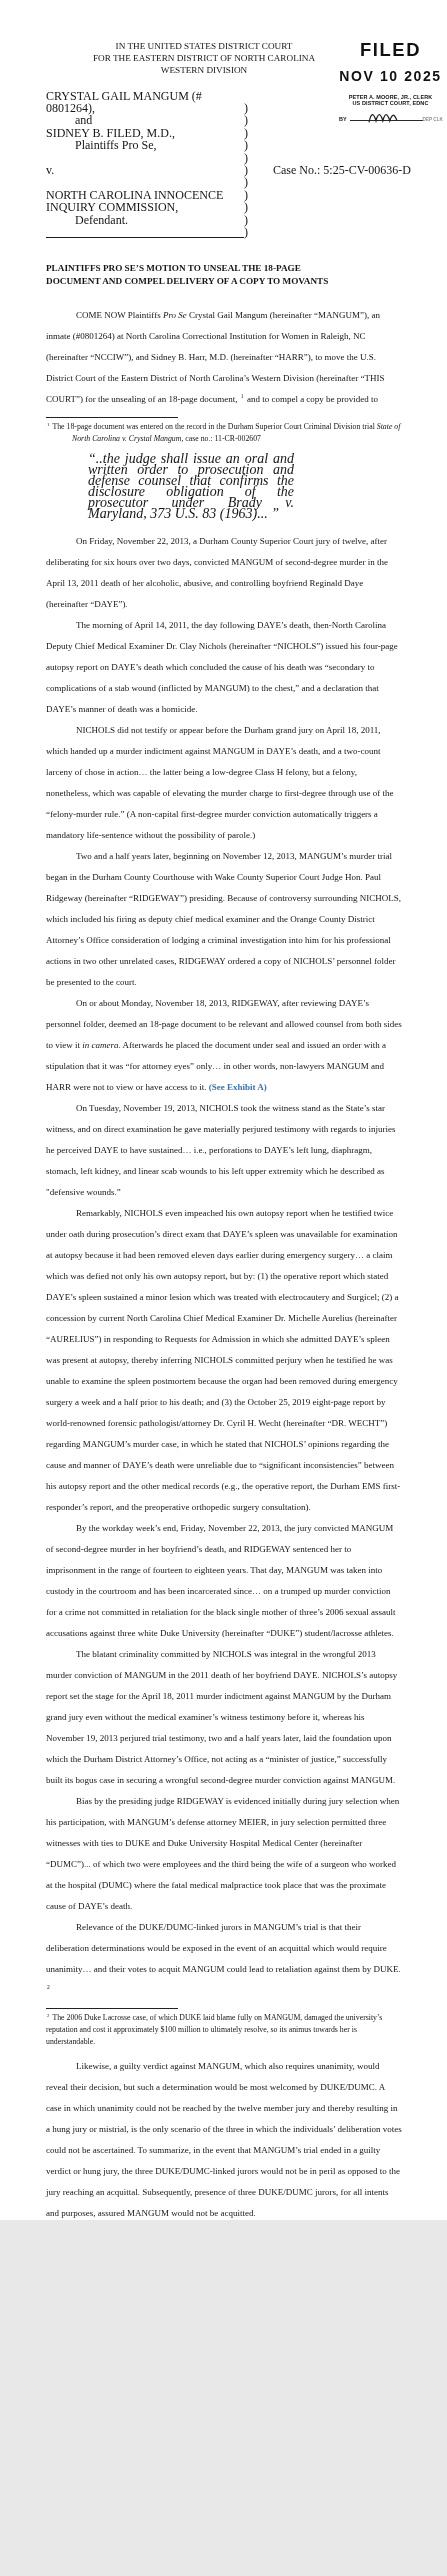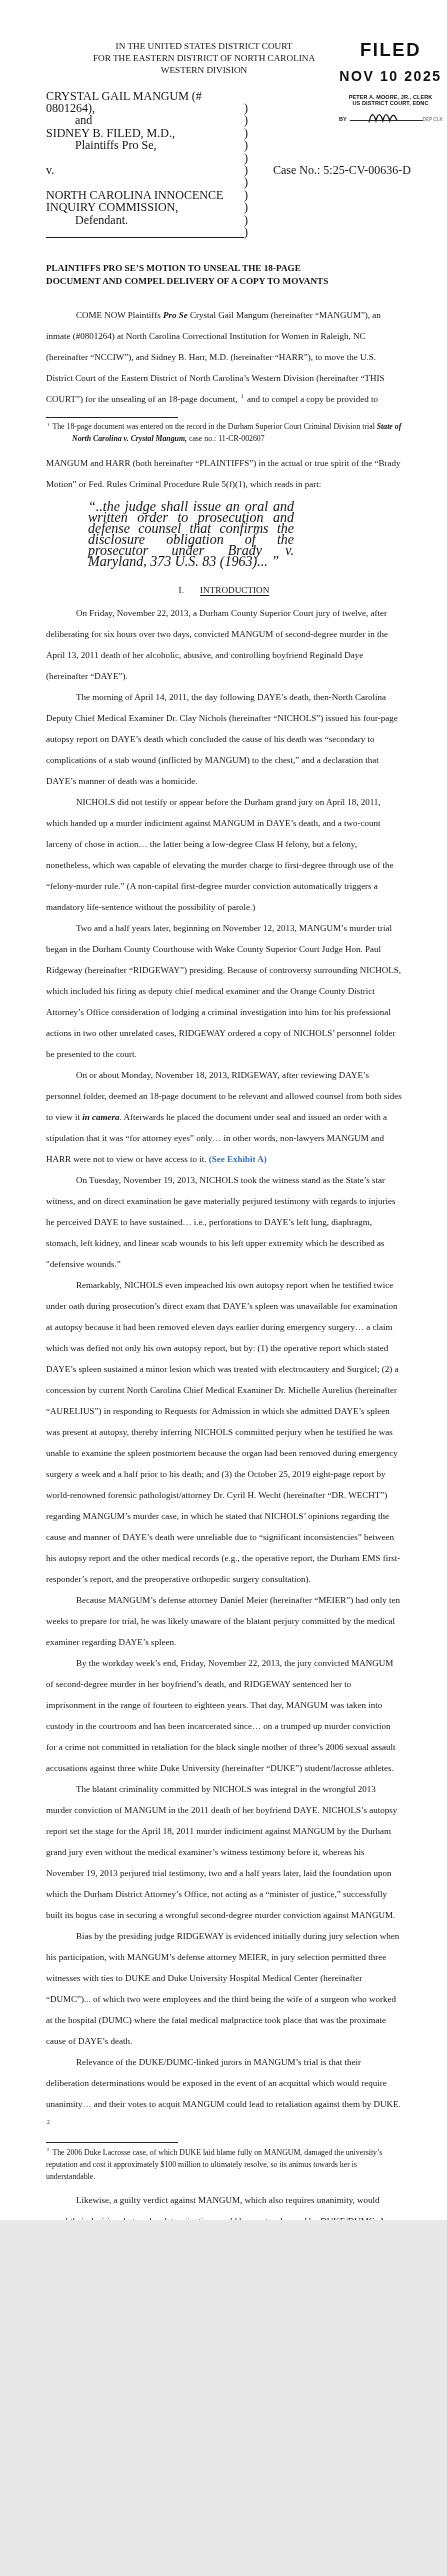--- a/index.html
+++ b/index.html
@@ -41,21 +41,21 @@
   .para.noindent { text-indent:0; }
   .quote { margin:6.3px 0 12.6px 42px; width:206px; font-style:italic;
     font-size:14px; line-height:11px; text-align:justify; }
   .heading { margin:14.7px 0 4.2px; text-align:center; line-height:17px; font-size:9.2px; }
   .hnum { margin-right:16px; }
   .hlabel { text-decoration:underline; text-underline-offset:1.6px; }
   .footnote { margin:2.1px 0 7.4px; }
   .fn-rule { width:132px; border-top:1.1px solid #222; margin:6.3px 0 3.7px; }
   .fn-text { font-size:7.8px; line-height:12px; }
   .fn-text.hang { padding-left:26px; text-indent:-26px; }
-  .i { font-style:italic;font-weight:bold; }
+  .i { font-style:italic; }
   .bluebi { color:#3673be; font-weight:bold; }
   sup.sup { font-size:0.62em; vertical-align:super; line-height:0; padding:0 1.1px; }
 </style>
 </head>
 <body>
 
 <div class="page">
 
   <div class="court-header">
     <div>IN THE UNITED STATES DISTRICT COURT</div>
@@ -130,31 +130,28 @@
     <div>PLAINTIFFS PRO SE’S MOTION TO UNSEAL THE 18-PAGE</div>
     <div>DOCUMENT AND COMPEL DELIVERY OF A COPY TO MOVANTS</div>
   </div>
 
   <main id="doc-body">
       <p class="para"><span class="">COME NOW Plaintiffs </span><span class="i">Pro Se</span><span class=""> Crystal Gail Mangum (hereinafter “MANGUM”), an inmate (#0801264) at North Carolina Correctional Institution for Women in Raleigh, NC (hereinafter “NCCIW”), and Sidney B. Harr, M.D. (hereinafter “HARR”), to move the U.S. District Court of the Eastern District of North Carolina’s Western Division (hereinafter “THIS COURT”) for the unsealing of an 18-page document, </span><sup class="sup">1</sup><span class=""> and to compel a copy be provided to</span></p>
       <div class="footnote">
         <div class="fn-rule"></div>
         <div class="fn-text hang"><sup class="sup">1</sup><span class=""> The 18-page document was entered on the record in the Durham Superior Court Criminal Division trial </span><span class="i">State of North Carolina v. Crystal Mangum,</span><span class=""> case no.: 11-CR-002607</span></div>
       </div>
-      <p class="para noindent"><span class="">MANGUM and HARR (both hereinafter “PLAINTIFFS”) in the actual or true spirit of the “Brady Motion” or Fed. Rules Criminal Procedure Rule 5(f)(1), which reads in part:</span></p>
       <blockquote class="quote"><span class="">“..the judge shall issue an oral and written order to prosecution and defense counsel that confirms the disclosure obligation of the prosecutor under Brady v. Maryland, 373 U.S. 83 (1963)... ”</span></blockquote>
-      <div class="heading"><span class="hnum">I.</span><span class="hlabel">INTRODUCTION</span></div>
       <p class="para"><span class="">On Friday, November 22, 2013, a Durham County Superior Court jury of twelve, after deliberating for six hours over two days, convicted MANGUM of second-degree murder in the April 13, 2011 death of her alcoholic, abusive, and controlling boyfriend Reginald Daye (hereinafter “DAYE”).</span></p>
       <p class="para"><span class="">The morning of April 14, 2011, the day following DAYE’s death, then-North Carolina Deputy Chief Medical Examiner Dr. Clay Nichols (hereinafter “NICHOLS”) issued his four-page autopsy report on DAYE’s death which concluded the cause of his death was “secondary to complications of a stab wound (inflicted by MANGUM) to the chest,” and a declaration that DAYE’s manner of death was a homicide.</span></p>
       <p class="para"><span class="">NICHOLS did not testify or appear before the Durham grand jury on April 18, 2011, which handed up a murder indictment against MANGUM in DAYE’s death, and a two-count larceny of chose in action… the latter being a low-degree Class H felony, but a felony, nonetheless, which was capable of elevating the murder charge to first-degree through use of the “felony-murder rule.”  (A non-capital first-degree murder conviction automatically triggers a mandatory life-sentence without the possibility of parole.)</span></p>
       <p class="para"><span class="">Two and a half years later, beginning on November 12, 2013, MANGUM’s murder trial began in the Durham County Courthouse with Wake County Superior Court Judge Hon. Paul Ridgeway (hereinafter “RIDGEWAY”) presiding.  Because of controversy surrounding NICHOLS, which included his firing as deputy chief medical examiner and the Orange County District Attorney’s Office consideration of lodging a criminal investigation into him for his professional actions in two other unrelated cases, RIDGEWAY ordered a copy of NICHOLS’ personnel folder be presented to the court.</span></p>
       <p class="para"><span class="">On or about Monday, November 18, 2013,  RIDGEWAY, after reviewing DAYE’s personnel folder, deemed an 18-page document to be relevant and allowed counsel from both sides to view it </span><span class="i">in camera</span><span class="">.  Afterwards he placed the document under seal and issued an order with a stipulation that it was “for attorney eyes” only… in other words, non-lawyers MANGUM and HARR were not to view or have access to it.  </span><span class="bluebi">(See Exhibit A)</span></p>
       <p class="para"><span class="">On Tuesday, November 19, 2013, NICHOLS took the witness stand as the State’s star witness, and on direct examination he gave materially perjured testimony with regards to injuries he perceived DAYE to have sustained… i.e., perforations to DAYE’s left lung, diaphragm, stomach, left kidney, and linear scab wounds to his left upper extremity which he described as "defensive wounds.”</span></p>
       <p class="para"><span class="">Remarkably, NICHOLS even impeached his own autopsy report when he testified twice under oath during prosecution’s direct exam that DAYE’s spleen was unavailable for examination at autopsy because it had been removed eleven days earlier during emergency surgery… a claim which was defied not only his own autopsy report, but by: (1) the operative report which stated DAYE’s spleen sustained a minor lesion which was treated with electrocautery and Surgicel;   (2) a concession by current North Carolina Chief Medical Examiner Dr. Michelle Aurelius (hereinafter “AURELIUS”) in responding to Requests for Admission in which she admitted DAYE’s spleen was present at autopsy, thereby inferring NICHOLS committed perjury when he testified he was unable to examine the spleen postmortem because the organ had been removed during emergency surgery a week and a half prior to his death; and (3)  the October 25, 2019 eight-page report by world-renowned forensic pathologist/attorney Dr. Cyril H. Wecht (hereinafter “DR. WECHT”) regarding MANGUM’s murder case, in which he stated that NICHOLS’ opinions regarding the cause and manner of DAYE’s death were unreliable due to “significant inconsistencies” between his autopsy report and the other medical records (e.g., the operative report, the Durham EMS first-responder’s report, and the preoperative orthopedic surgery consultation).</span></p>
-      <p class="para"><span class="">Because MANGUM’s defense attorney Daniel Meier (hereinafter “MEIER”) had only ten weeks to prepare for trial, he was likely unaware of the blatant perjury committed by the medical examiner regarding DAYE’s spleen.</span></p>
       <p class="para"><span class="">By the workday week’s end, Friday, November 22, 2013, the jury convicted MANGUM of second-degree murder in her boyfriend’s death, and RIDGEWAY sentenced her to imprisonment in the range of fourteen to eighteen years.  That day, MANGUM was taken into custody in the courtroom and has been incarcerated since… on a trumped up murder conviction for a crime not committed in retaliation for the black single mother of three’s 2006 sexual assault accusations against three white Duke University (hereinafter “DUKE”) student/lacrosse athletes.</span></p>
       <p class="para"><span class="">The blatant criminality committed by NICHOLS was integral in the wrongful 2013 murder conviction of MANGUM in the 2011 death of her boyfriend DAYE.  NICHOLS’s autopsy report set the stage for the April 18, 2011 murder indictment against MANGUM by the Durham grand jury even without the medical examiner’s witness testimony before it, whereas his November 19, 2013 perjured trial testimony, two and a half years later, laid the foundation upon which the Durham District Attorney’s Office, not acting as a “minister of justice,” successfully built its bogus case in securing a wrongful second-degree murder conviction against MANGUM.</span></p>
       <p class="para"><span class="">Bias by the presiding judge RIDGEWAY is evidenced initially during jury selection when his participation, with MANGUM’s defense attorney MEIER, in jury selection permitted three witnesses with ties to DUKE and Duke University Hospital Medical Center (hereinafter “DUMC”)... of which two were employees and the third being the wife of a surgeon who worked at the hospital (DUMC) where the fatal medical malpractice took place that was the proximate cause of DAYE’s death.</span></p>
       <p class="para"><span class="">Relevance of the DUKE/DUMC-linked jurors in MANGUM’s trial is that their deliberation determinations would be exposed in the event of an acquittal which would require unanimity… and their votes to acquit MANGUM could lead to retaliation against them by DUKE. </span><sup class="sup">2</sup></p>
       <div class="footnote">
         <div class="fn-rule"></div>
         <div class="fn-text"><sup class="sup">2</sup><span class="">  The 2006 Duke Lacrosse case, of which DUKE laid blame fully on MANGUM, damaged the university’s reputation and cost it approximately $100 million to ultimately resolve, so its animus towards her is understandable.</span></div>
       </div>
       <p class="para"><span class="">Likewise, a guilty verdict against MANGUM, which also requires unanimity, would reveal their decision, but such a determination would be most welcomed by DUKE/DUMC.  A case in which unanimity could not be reached by the twelve member jury and thereby resulting in a hung jury or mistrial, is the only scenario of the three in which the individuals’ deliberation votes could not be ascertained.  To summarize, in the event that MANGUM’s trial ended in a guilty verdict or hung jury, the three DUKE/DUMC-linked jurors would not be in peril as opposed to the jury reaching an acquittal.  Subsequently, presence of three DUKE/DUMC jurors, for all intents and purposes, assured MANGUM would not be acquitted.</span></p>
       <p class="para"><span class="">By RIDGEWAY’s November 18, 2013 order, he made it apparent that he did not want MANGUM, a non-lawyer, to have access to the 18-page document.  He might have also intended for non-attorney MANGUM-advocate HARR to keep from gaining access to it as well… it being highly likely he knew of the February 18, 2013 court order enjoining HARR from helping her.</span></p>

